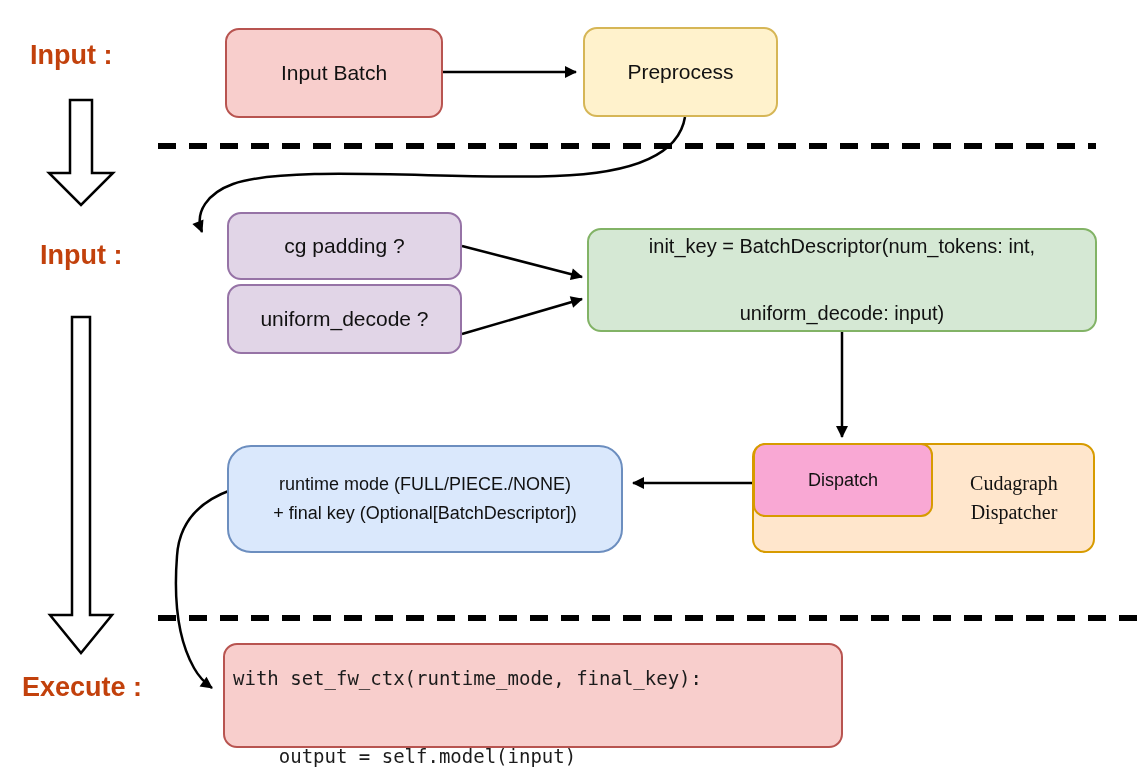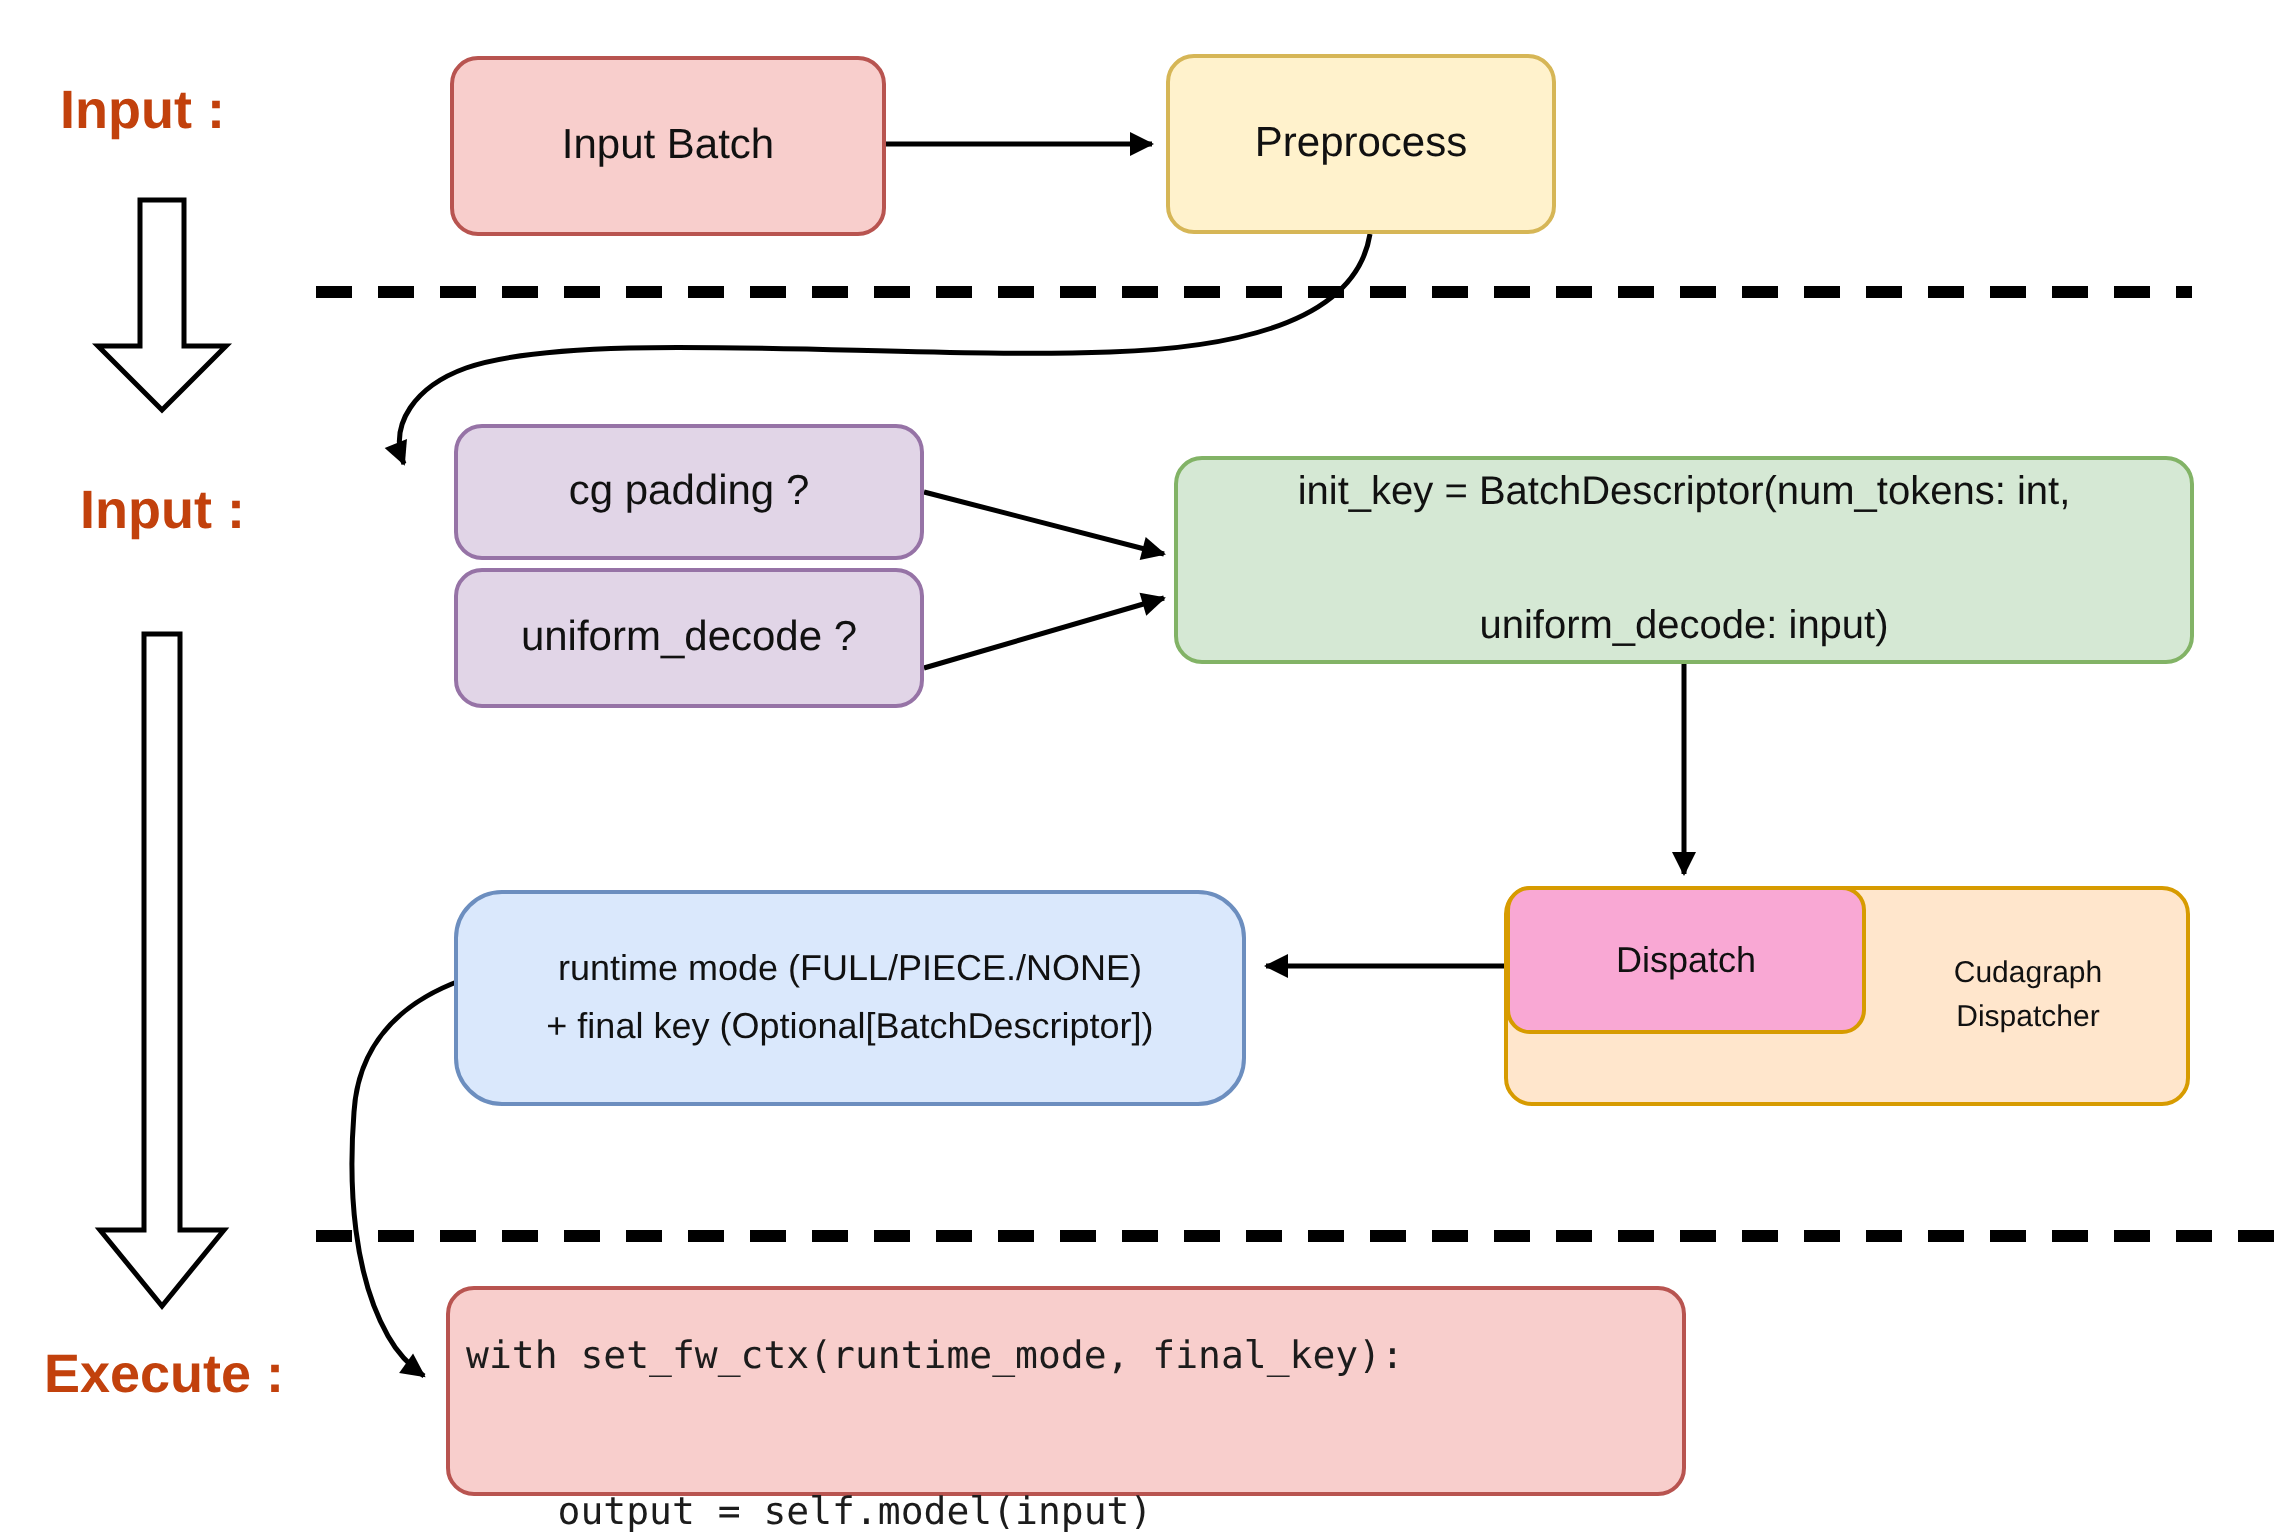--- a/index.html
+++ b/index.html
@@ -34,21 +34,21 @@
     align-items: center;
     justify-content: center;
     text-align: center;
     color: #111;
     line-height: 1.35;
   }
   .node .ln { display: block; }
   .lbl-21 { font-size: 21px; }
   .lbl-20 { font-size: 20px; line-height: 1.55; gap: 36px; }
   .lbl-18 { font-size: 18px; line-height: 1.6; }
-  .lbl-22 { font-size: 15px; line-height: 1.45; }
+  .lbl-22 { font-size: 20px; line-height: 1.45; font-family: Liberation Serif, serif; }
   .node-dispatch { font-size: 18px; border-radius: 12px; }
   .node-cuda-label {
     position: absolute;
     display: flex;
     flex-direction: column;
     align-items: center;
     justify-content: center;
     text-align: center;
     color: #111;
   }

